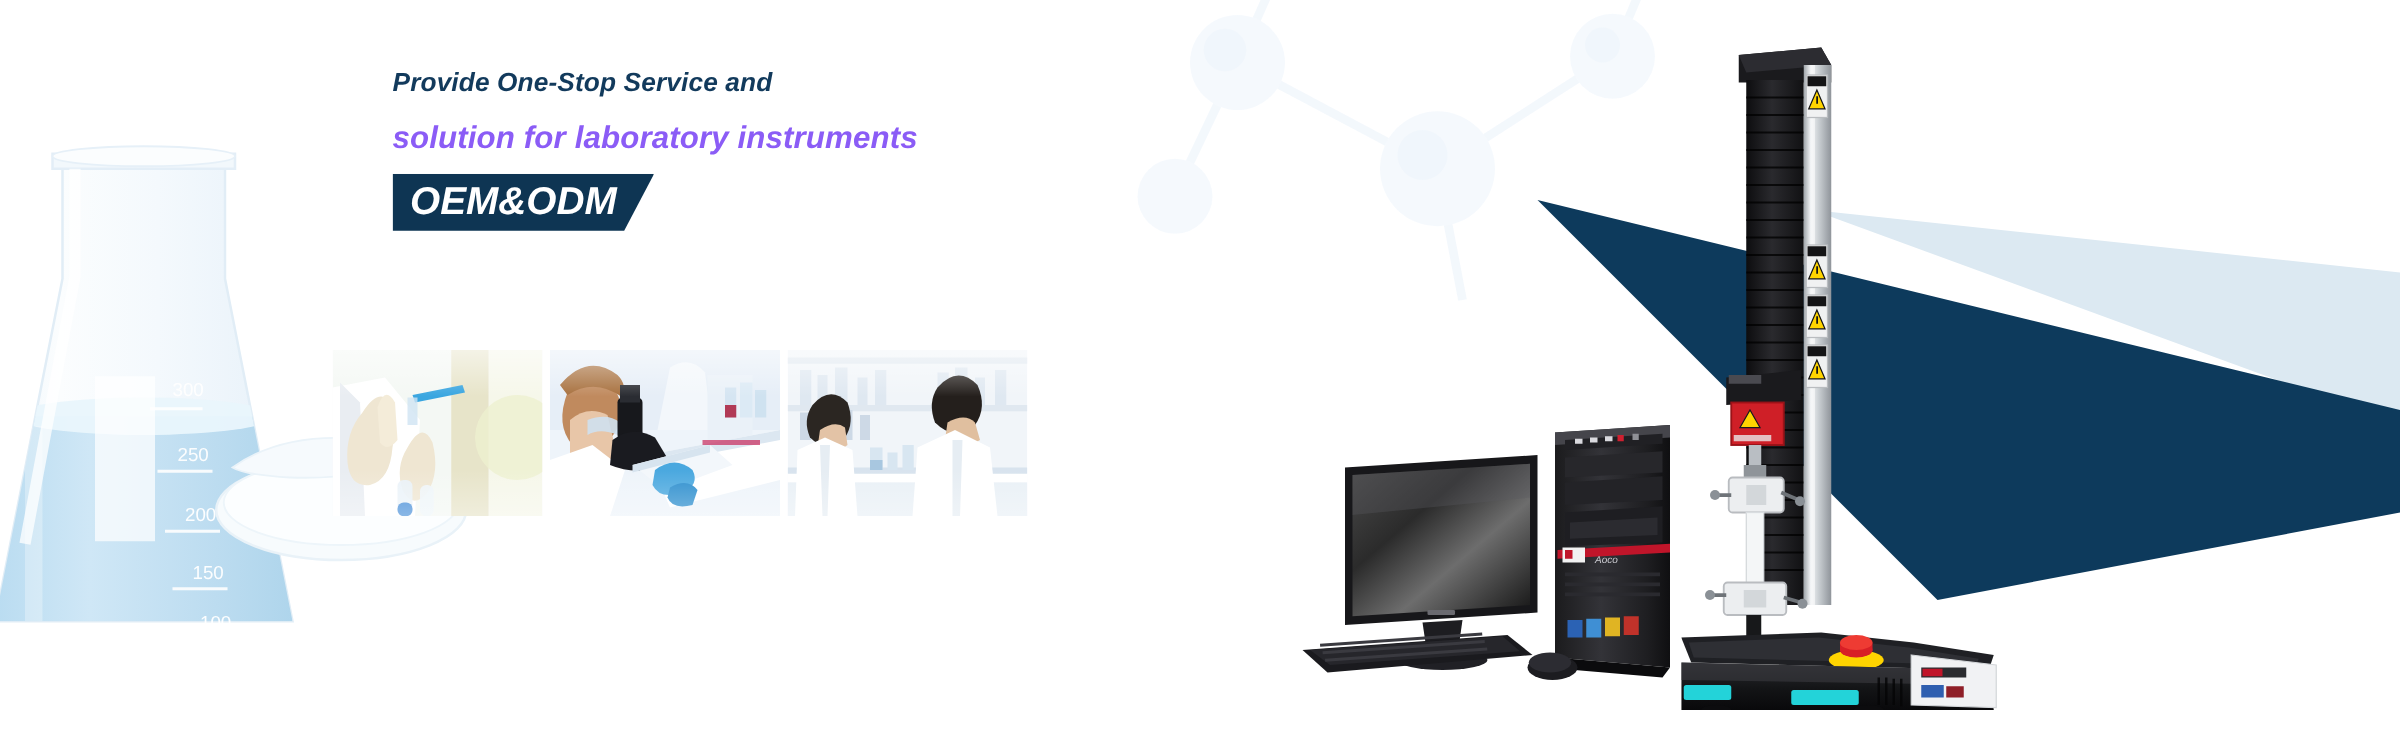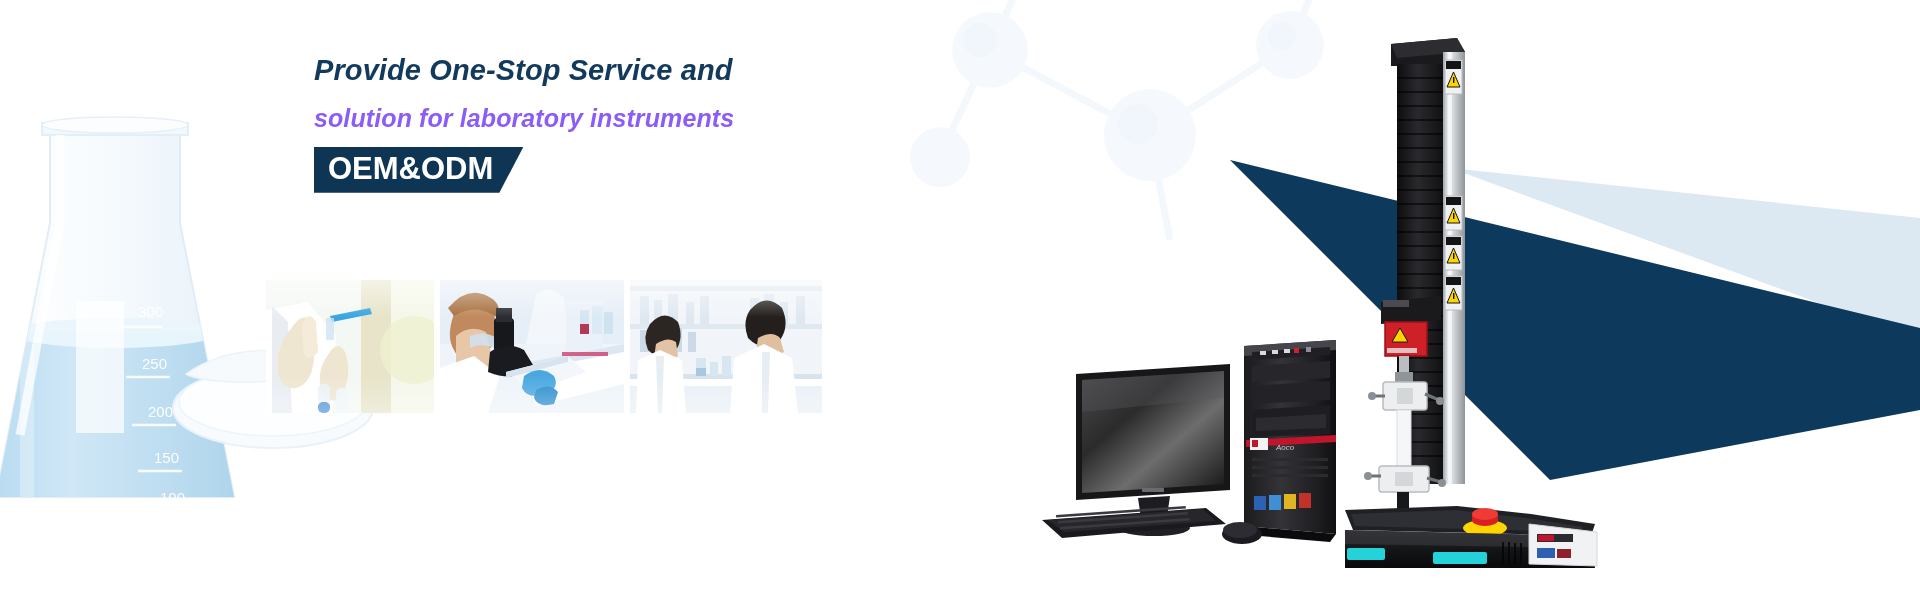--- a/index.html
+++ b/index.html
@@ -14,32 +14,32 @@
   
   .molecule { position:absolute; left:880px; top:-40px; width:520px; height:300px;
               opacity:.55; pointer-events:none; }
 
   
   .flask-wrap { position:absolute; left:-10px; top:105px; width:330px; height:400px; }
 
   
   .copy { position:absolute; left:314px; top:56px; width:640px; }
   .line1 {
-    font-size:29px; font-style:italic; font-weight:bold; color:#123a5c;
+    font-size:21px; font-style:italic; font-weight:bold; color:#123a5c;
     letter-spacing:.1px; line-height:1.0; white-space:nowrap;
   }
   .line2 {
     margin-top:21px;
     font-size:25px; font-style:italic; font-weight:bold; color:#8b5cf6;
     letter-spacing:.1px; line-height:1.0; white-space:nowrap;
   }
   .badge {
     margin-top:16px; display:inline-block; position:relative;
     background:#0e3553; color:#ffffff;
-    font-size:31px; font-weight:bold;
+    font-size:31px; font-style:italic; font-weight:bold;
     padding:4px 30px 6px 14px; line-height:1.15;
     clip-path:polygon(0 0, 100% 0, calc(100% - 24px) 100%, 0 100%);
     white-space:nowrap;
   }
 
   
   .strip { position:absolute; left:266px; top:280px; width:556px; height:133px;
            display:flex; gap:6px; }
   .shot { position:relative; overflow:hidden; }
   .shot.s1 { width:168px; }

